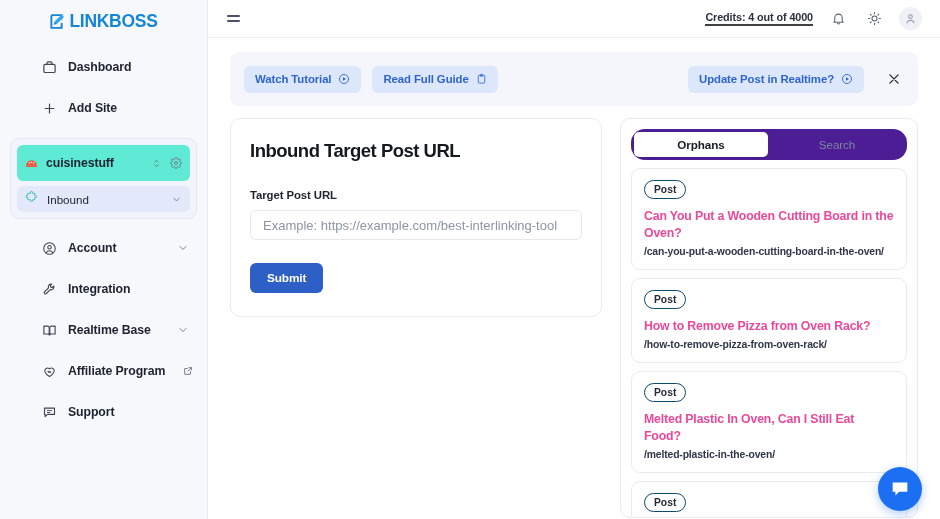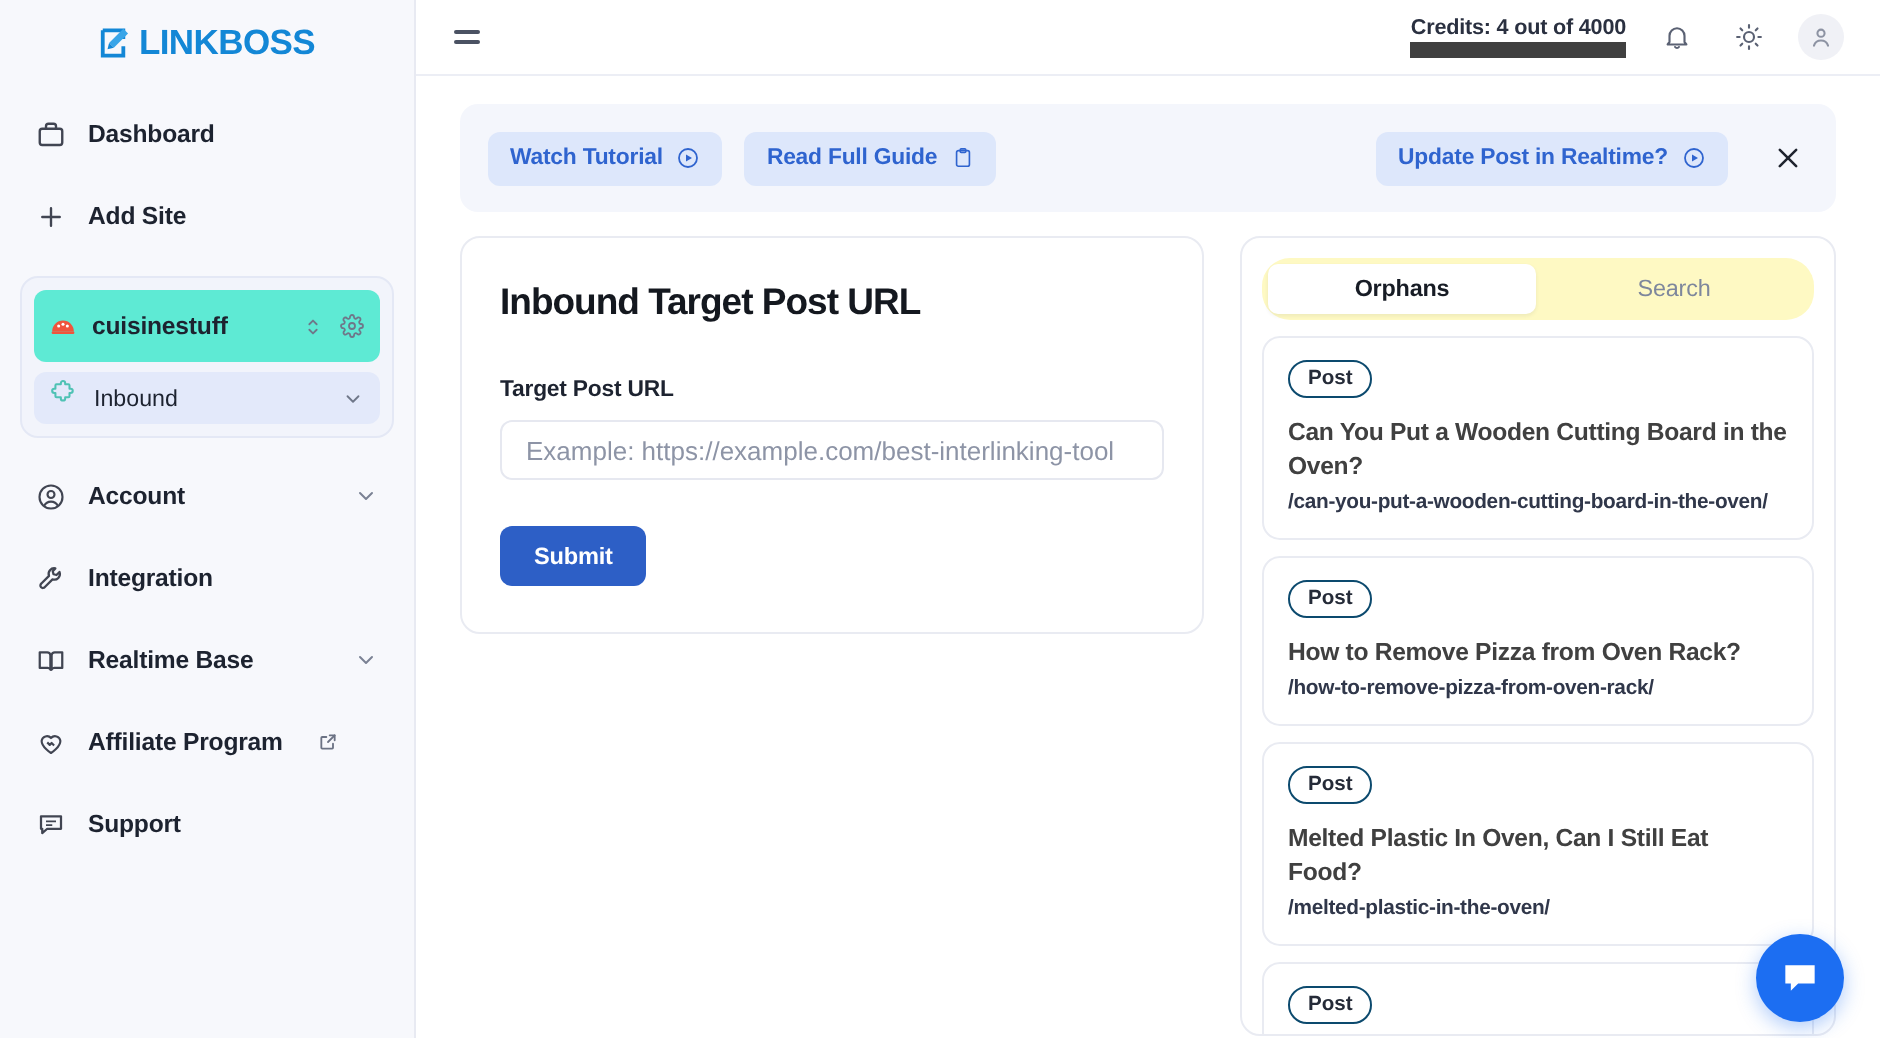--- a/index.html
+++ b/index.html
@@ -22,21 +22,21 @@
   .logo-wrap {
     height: 38px; display: flex; align-items: center;
     justify-content: center; padding-top: 4px;
   }
   .logo { display: flex; align-items: center; gap: 1px; }
   .logo-mark { width: 19px; height: 19px; display: block; }
   .logo-text {
     font-size: 17.5px; font-weight: 700; letter-spacing: -0.3px;
     color: #1387d6;
   }
-  .nav { padding: 14px 0 0 0; }
+  .nav { padding: 14px 0 0 0; margin-left: 24px; }
   .nav-item {
     display: flex; align-items: center;
     height: 30px; margin: 0 10px; padding: 0 8px;
     gap: 11px; border-radius: 7px; cursor: pointer;
   }
   .nav-item + .nav-item { margin-top: 11px; }
   .nav-icon {
     width: 15px; height: 15px; flex: 0 0 15px;
     display: flex; align-items: center; justify-content: center;
     color: #414552;
@@ -85,21 +85,21 @@
   .topbar {
     height: 38px; display: flex; align-items: center;
     padding: 0 18px 0 16px; border-bottom: 1px solid #eceef5;
     background: #ffffff;
   }
   .hamburger { display: flex; flex-direction: column; gap: 3px; cursor: pointer; padding: 3px; }
   .hamburger i { display: block; width: 13px; height: 2px; background: #4b5263; border-radius: 1px; }
   .top-right { margin-left: auto; display: flex; align-items: center; gap: 14px; }
   .credits {
     font-size: 10.8px; font-weight: 700; color: #2a3040;
-    border-bottom: 8px solid #404040; padding-bottom: 1px;
+    border-bottom: 2px solid #404040; padding-bottom: 1px;
     letter-spacing: -0.1px;
   }
   .icon-btn {
     width: 22px; height: 22px; display: flex; align-items: center;
     justify-content: center; color: #5a6173; cursor: pointer;
   }
   .icon-btn svg { display: block; }
   .avatar-btn {
     width: 23px; height: 23px; border-radius: 50%;
     background: #f0f1f6; display: flex; align-items: center;
@@ -161,21 +161,21 @@
   }
 
   
   .right-panel {
     flex: 1; min-width: 0;
     background: #ffffff; border: 1px solid #e9ebf2;
     border-radius: 10px; padding: 10px 10px 0 10px;
     height: 400px; overflow: hidden; position: relative;
   }
   .tabs {
-    display: flex; background: #fef9c3; border-radius: 14px;
+    display: flex; background: #4c1d95; border-radius: 14px;
     padding: 3px; gap: 2px;
   }
   .tab {
     flex: 1; height: 25px; display: flex; align-items: center;
     justify-content: center; border-radius: 5px;
     font-size: 11.7px; font-weight: 700; cursor: pointer;
     letter-spacing: -0.1px;
   }
   .tab.active { background: #ffffff; color: #171c25; box-shadow: 0 1px 2px rgba(20,30,60,.07); }
   .tab.inactive { color: #7e879c; font-weight: 500; }
@@ -187,21 +187,21 @@
     background: #ffffff; cursor: pointer;
   }
   .post-badge {
     display: inline-flex; align-items: center;
     height: 19px; padding: 0 9px; border-radius: 10px;
     border: 1px solid #0c4a6e; background: #fff;
     font-size: 10.3px; font-weight: 700; color: #252b38;
   }
   .post-title {
     margin-top: 9px; font-size: 12.3px; font-weight: 700;
-    color: #404040; line-height: 1.38; letter-spacing: -0.15px;
+    color: #ec4899; line-height: 1.38; letter-spacing: -0.15px;
   }
   .post-slug {
     margin-top: 4px; font-size: 10.4px; font-weight: 700;
     color: #30374a; letter-spacing: -0.15px; word-break: break-all;
   }
 
   
   .chat-widget {
     position: absolute; right: 18px; bottom: 8px;
     width: 44px; height: 44px; border-radius: 50%;

